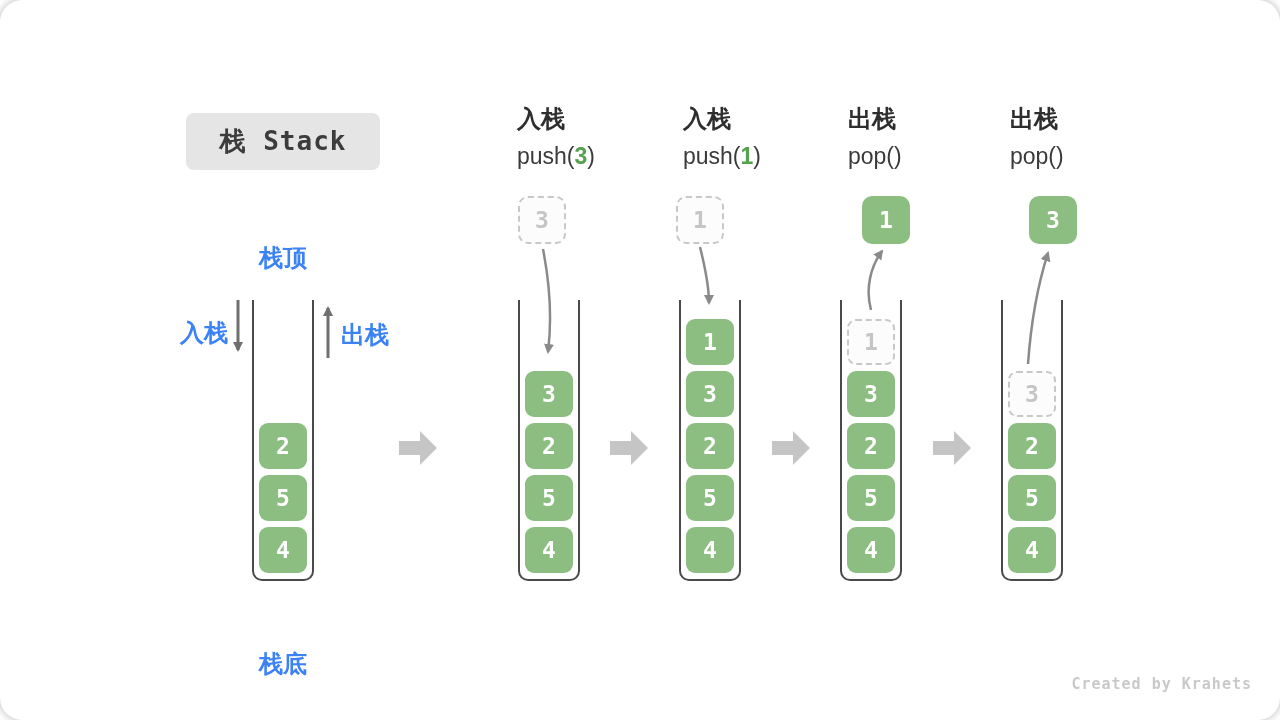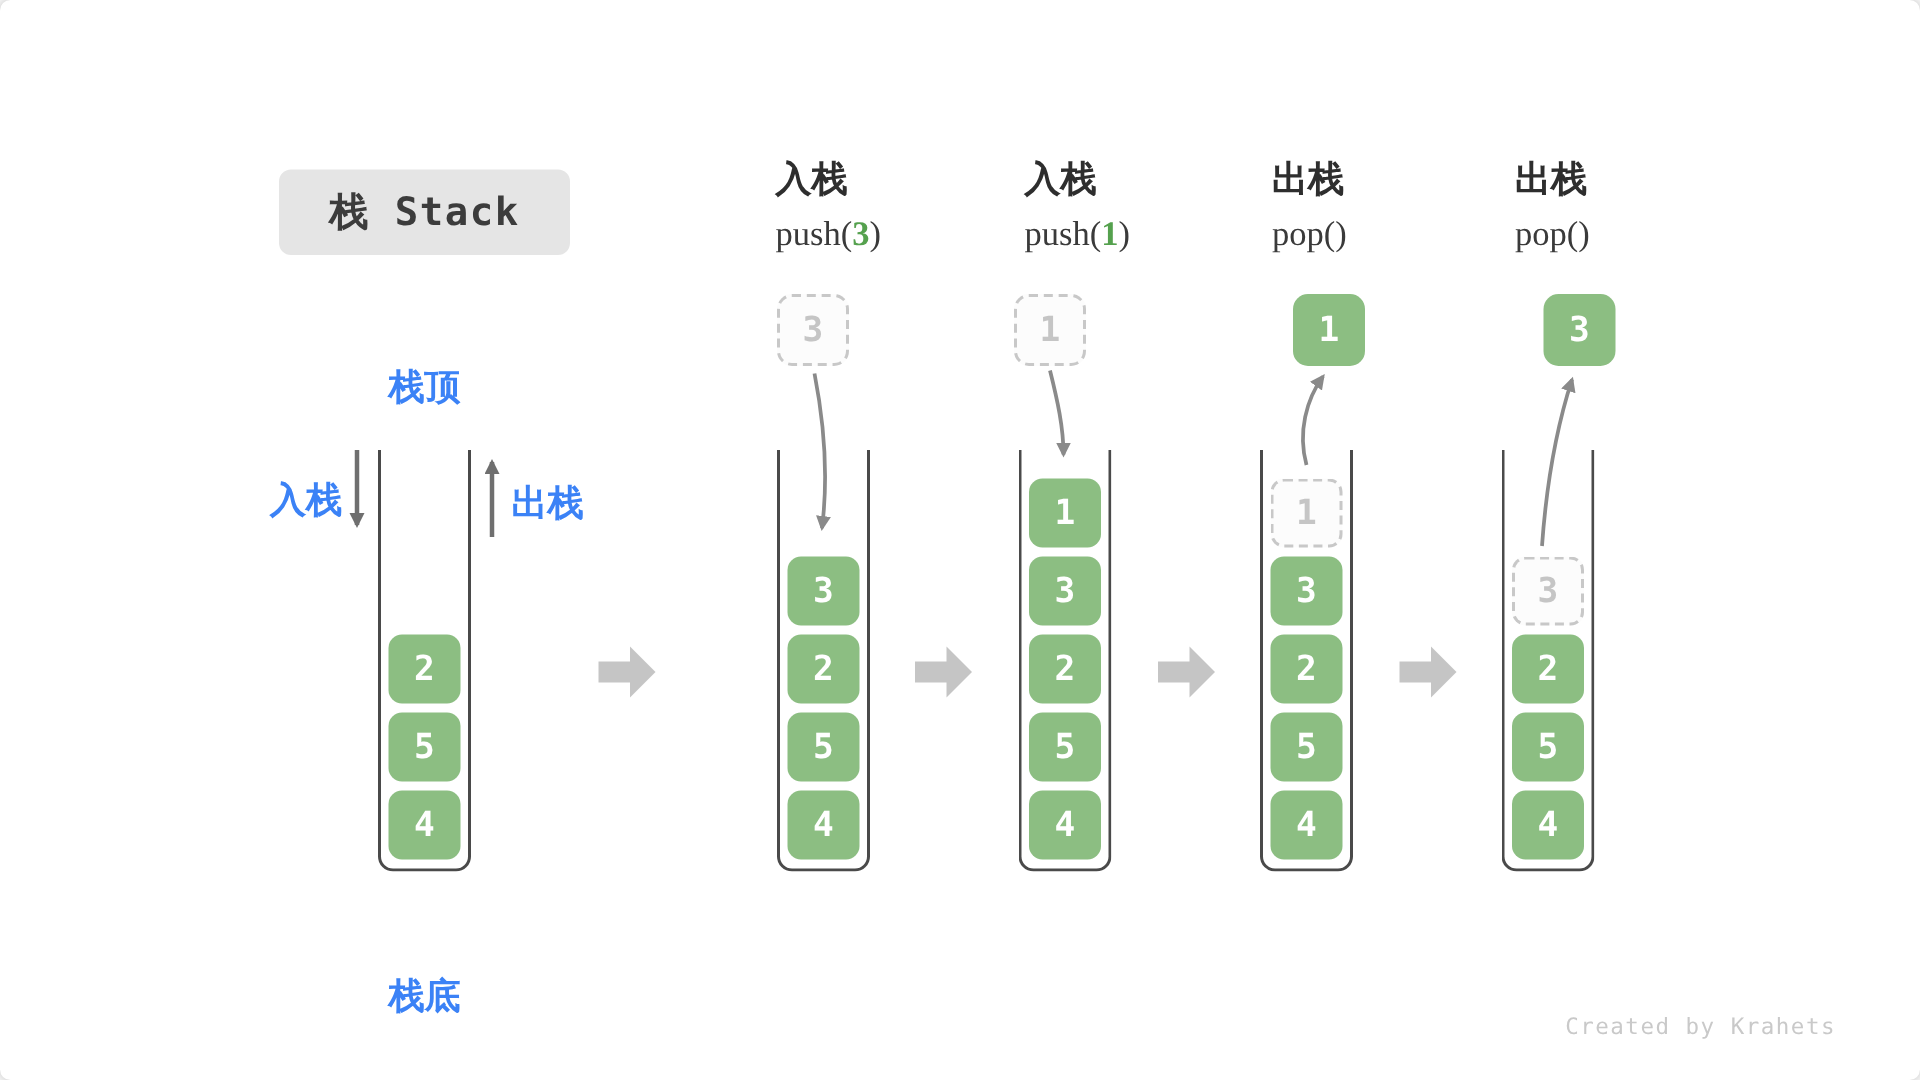--- a/index.html
+++ b/index.html
@@ -1,19 +1,19 @@
 <!DOCTYPE html>
 <html><head>
 <meta charset="utf-8">
 <style>
   html,body { margin:0; padding:0; background:#ffffff; }
   body { font-family:"DejaVu Sans","Liberation Sans",sans-serif; }
   .card {
     position:relative; width:1280px; height:720px; background:#ffffff;
-    border-radius:7px; box-shadow:0 0 9px rgba(0,0,0,0.30); overflow:hidden;
+    border-radius:22px; box-shadow:0 0 9px rgba(0,0,0,0.30); overflow:hidden;
     margin:0 auto;
   }
   .title-box {
     position:absolute; left:186px; top:113px; width:194px; height:57px;
     background:#E5E5E5; border-radius:8px;
     display:flex; align-items:center; justify-content:center;
     font-family:"DejaVu Sans Mono",monospace; font-size:26px; font-weight:bold;
     color:#3C3C3C; letter-spacing:1px;
   }
   .zh {
@@ -39,27 +39,27 @@
     position:absolute; top:196px; width:48px; height:48px; background:#8CBE82; border-radius:10px;
     color:#ffffff; font-family:"DejaVu Sans Mono",monospace; font-size:23px; font-weight:bold;
     display:flex; align-items:center; justify-content:center; box-sizing:border-box;
   }
   .float-cell.ghost {
     background:#FCFCFC; border:2px dashed #C8C8C8; color:#C5C5C5;
   }
   .op { position:absolute; top:104px; }
   .op-zh { font-size:24px; font-weight:bold; color:#2E2E2E; line-height:30px;
     font-family:"DejaVu Sans","Liberation Sans",sans-serif; }
-  .op-code { font-family:Liberation Serif, serif; font-size:23px; color:#3A3A3A;
+  .op-code { font-family:Liberation Sans, sans-serif; font-size:23px; color:#3A3A3A;
     margin-top:7px; line-height:30px; }
   .op-code .arg { color:#55A14E; font-weight:bold; }
   .overlay { position:absolute; left:0; top:0; pointer-events:none; }
   .watermark {
-    position:absolute; right:56px; top:675px;
-    font-family:"DejaVu Sans Mono",monospace; font-size:15px; color:#C9C9C9; letter-spacing:1px;
+    position:absolute; right:28px; top:675px;
+    font-family:"DejaVu Sans Mono",monospace; font-size:15px; color:#C9C9C9; letter-spacing:1px;font-weight:bold;
   }
 </style>
 </head>
 <body>
 
 <div class="card">
 
   <div class="title-box">栈 Stack</div>
 
   <div class="zh" style="left:233px; top:242px; width:100px; text-align:center;">栈顶</div>

